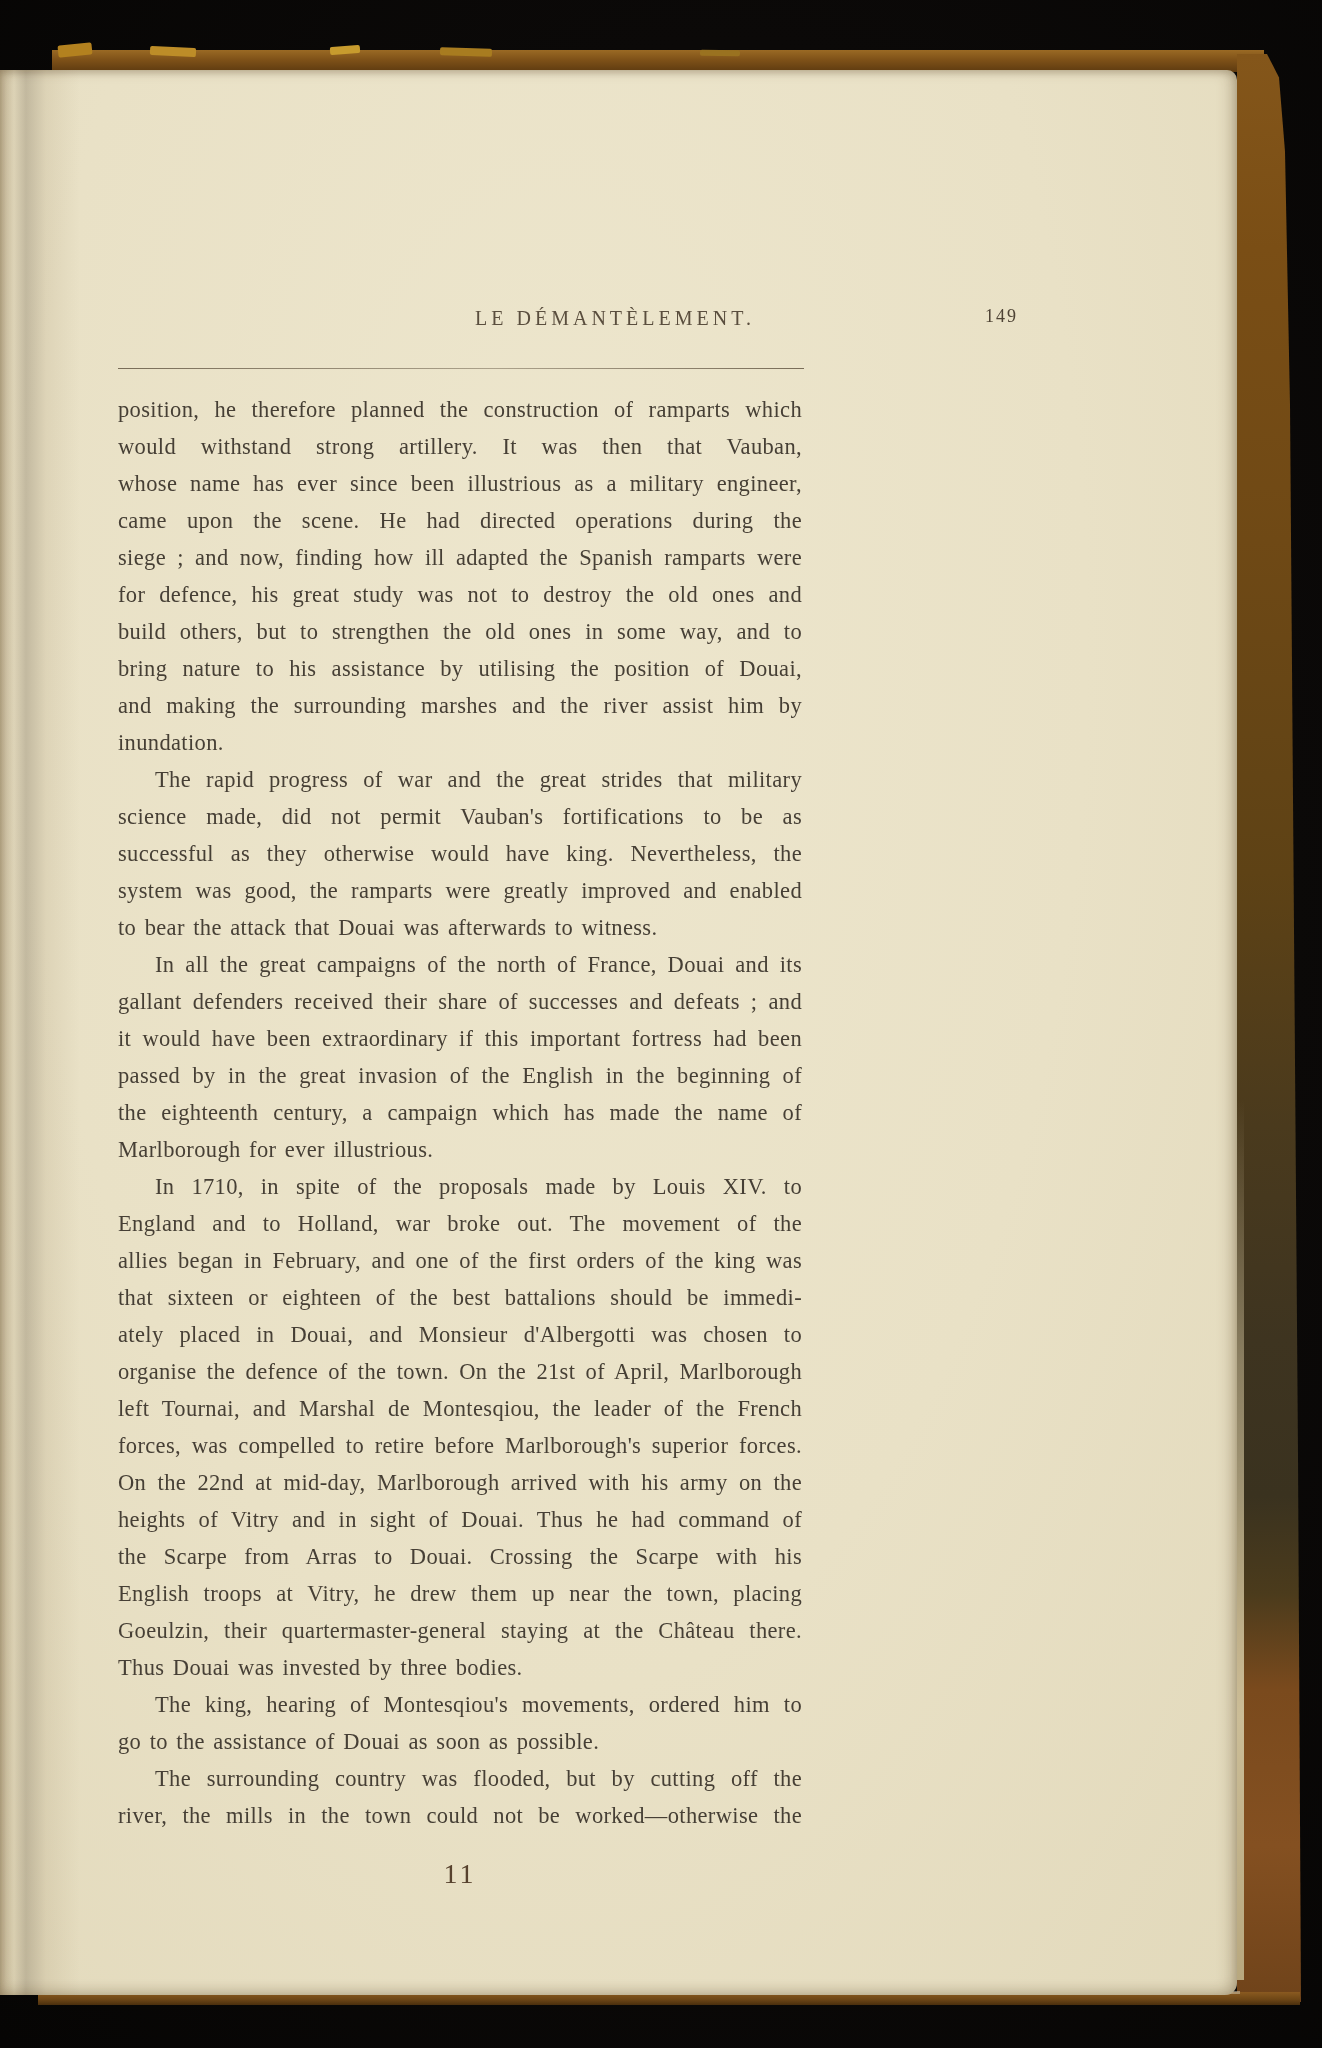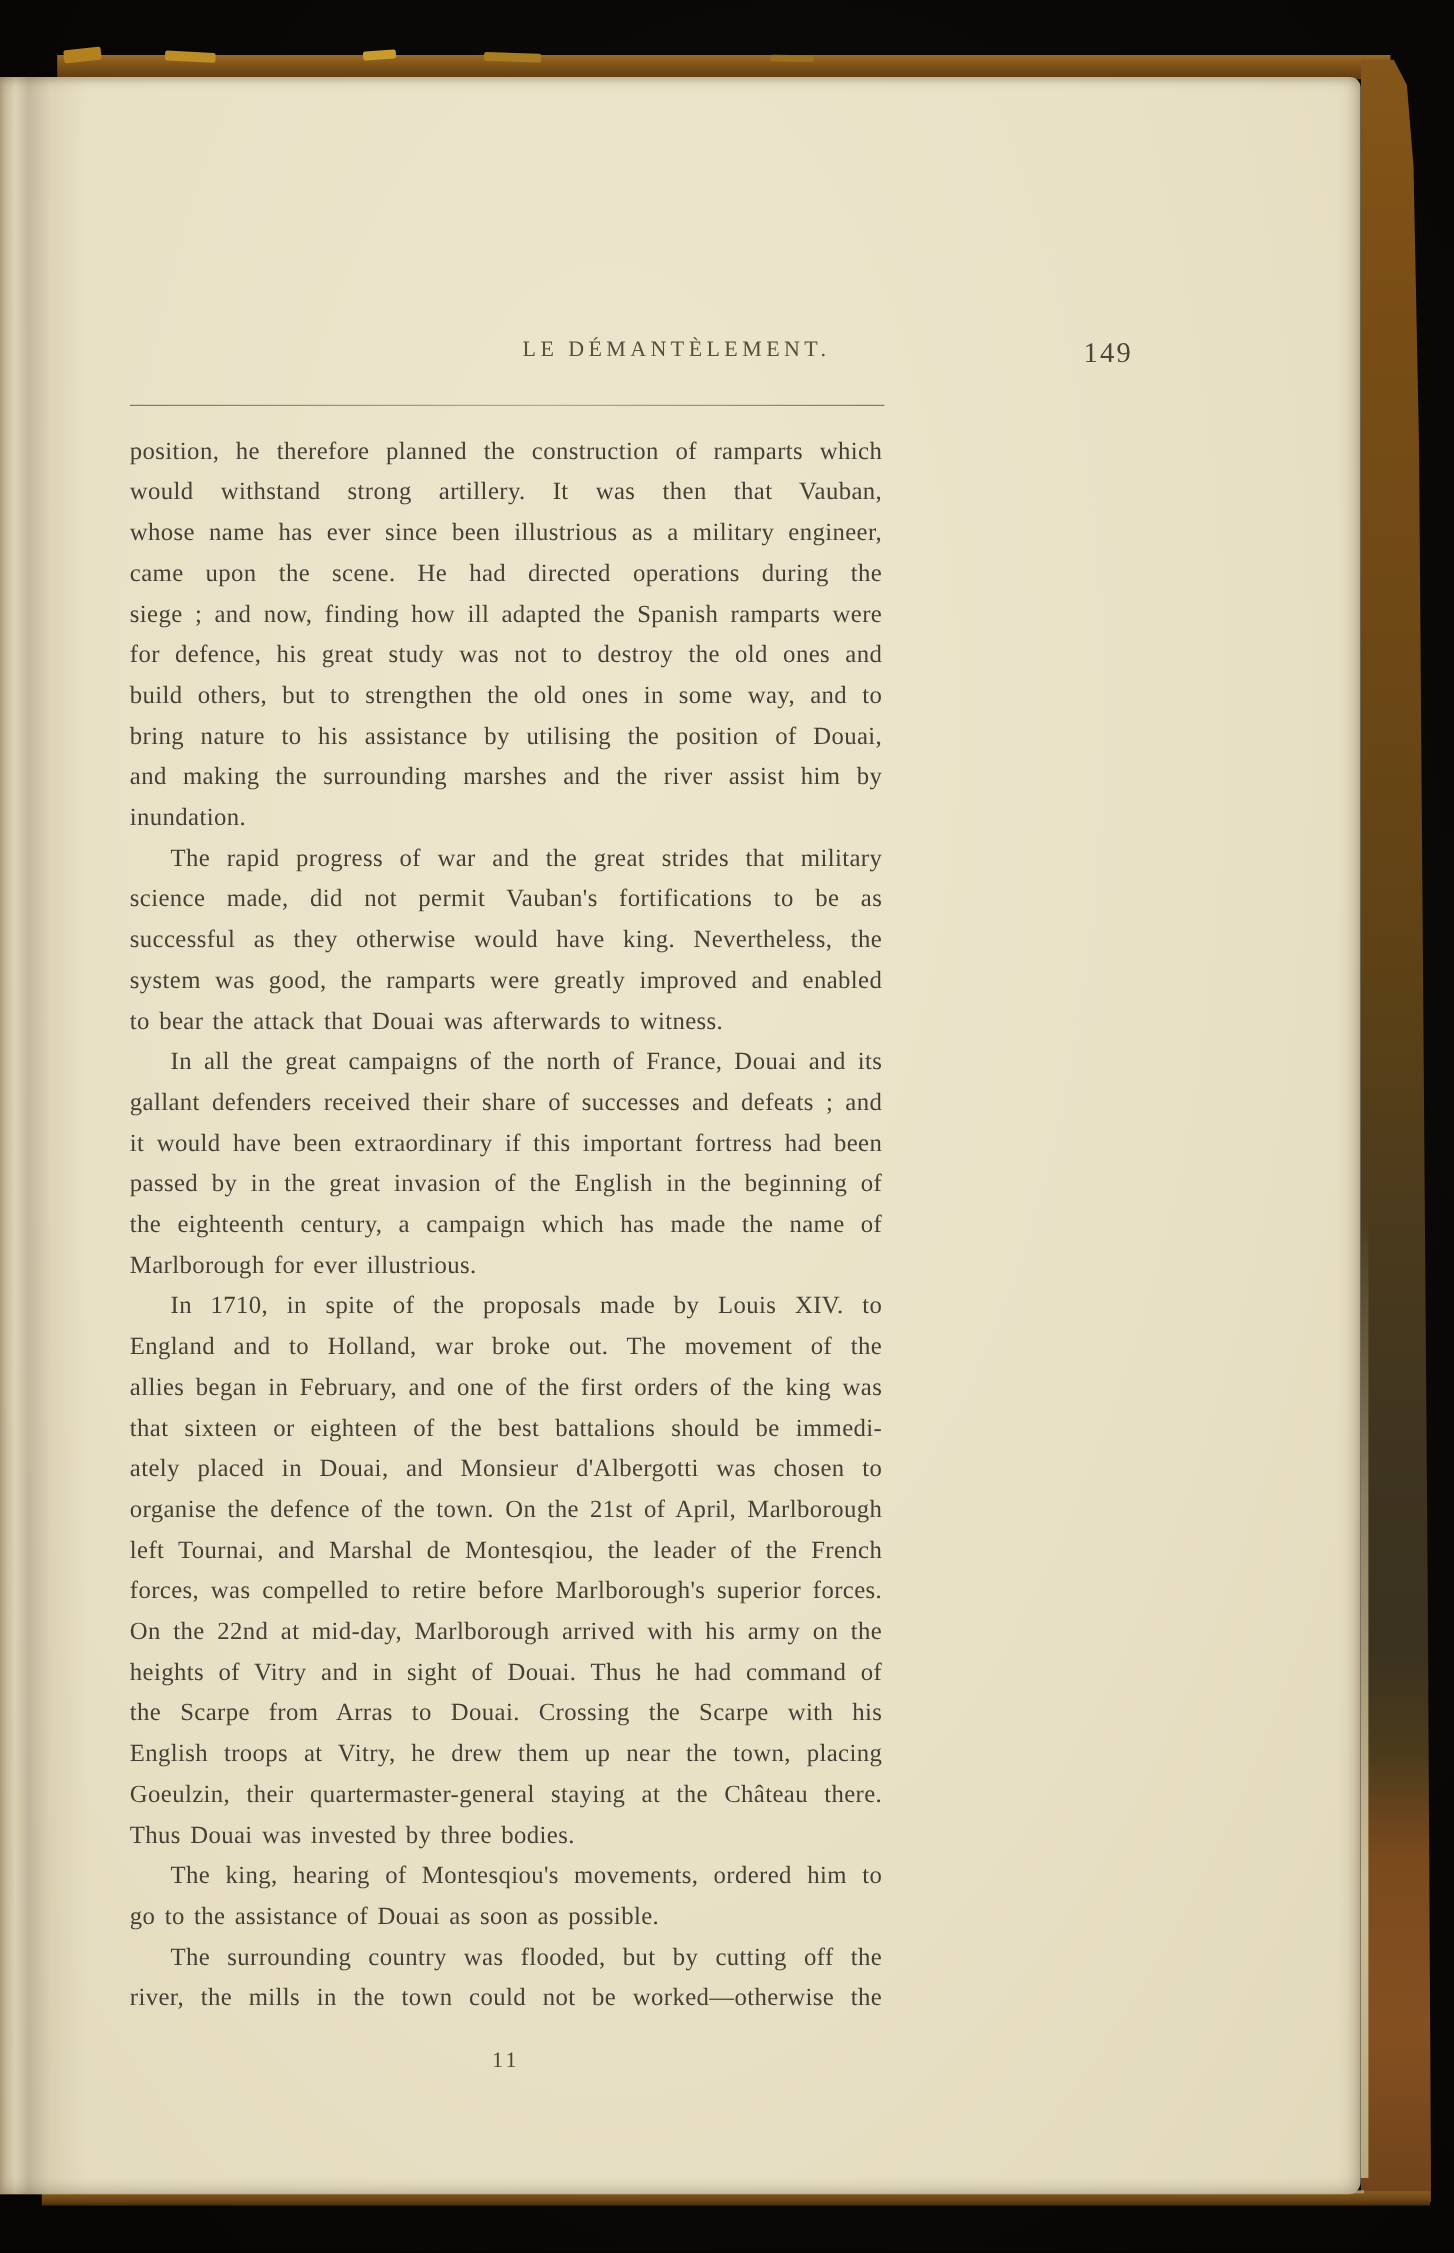--- a/index.html
+++ b/index.html
@@ -57,41 +57,41 @@
     color:#463f35;
   }
 
   
   .header-title {
     position:absolute; left:615px; top:237px; transform:translateX(-50%);
     font-size:20px; letter-spacing:4px; color:#5a4e3e; white-space:nowrap;
   }
   .page-number {
     position:absolute; left:985px; top:236px;
-    font-size:26px; letter-spacing:2px; color:#4e4335;
+    font-size:18px; letter-spacing:2px; color:#4e4335;
   }
   .header-rule {
     position:absolute; left:118px; top:298px; width:686px; height:1px;
     background: linear-gradient(90deg, rgba(92,79,60,.8), rgba(92,79,60,.45) 55%, rgba(92,79,60,.8));
   }
 
   
   .body-text {
     position:absolute; left:118px; top:321px; width:684px;
     font-size:22.5px; line-height:37px; letter-spacing:.35px; word-spacing:2.5px;
     color:#463f35;
   }
   .paragraph { margin:0; }
   .paragraph.indent .line:first-child { text-indent:37px; }
   .line { white-space:normal; }
   .line.jst { text-align:justify; text-align-last:justify; }
 
   .signature-mark {
     width:684px; margin-top:21px; text-align:center;
-    font-size:20px; letter-spacing:3px; color:#57422e;
+    font-size:28px; letter-spacing:3px; color:#57422e;
   }
 </style>
 </head>
 <body>
 
 <div id="scan">
 
   <div class="cover-top"></div>
   <div class="fleck f1"></div>
   <div class="fleck f2"></div>

